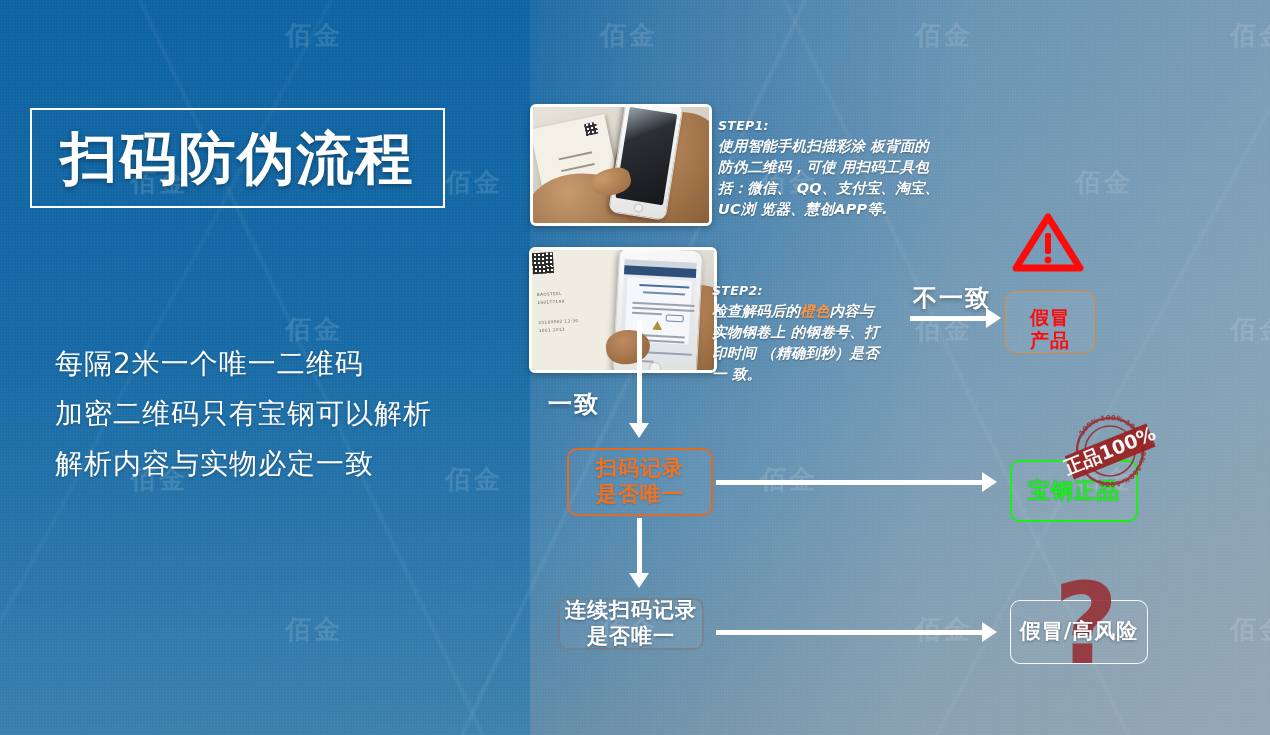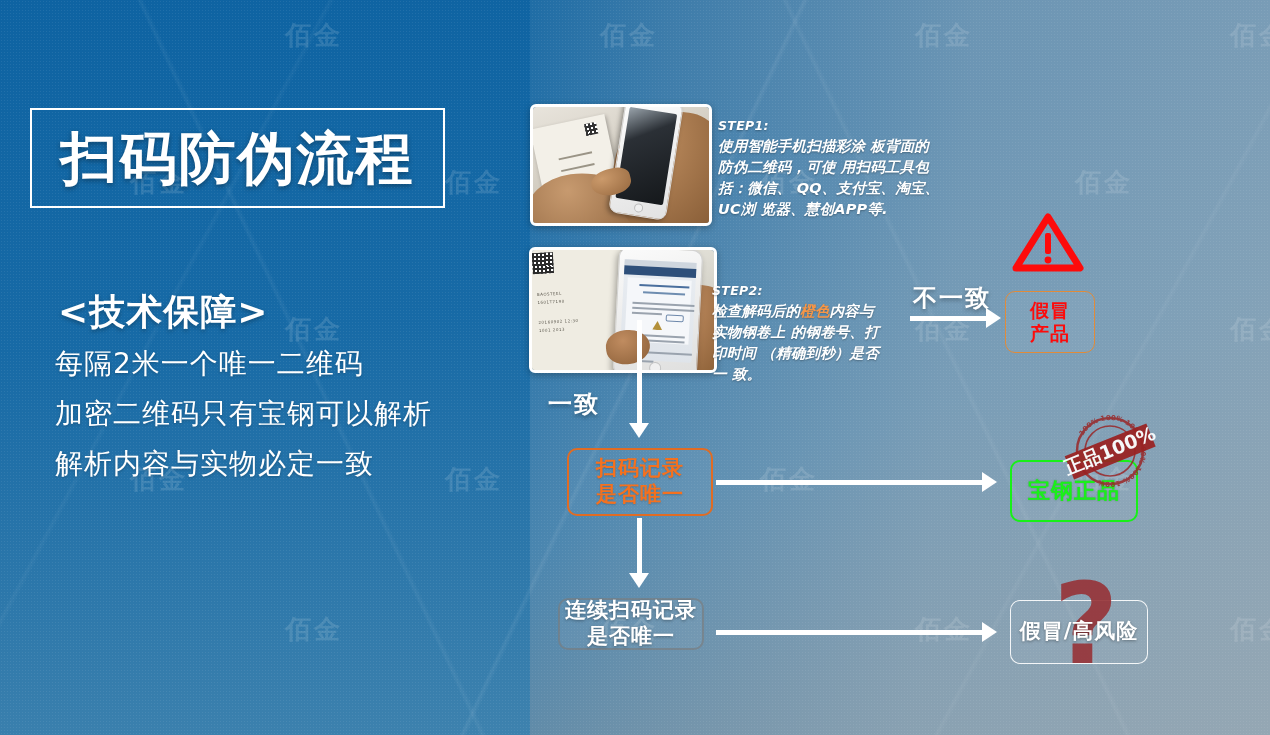--- a/index.html
+++ b/index.html
@@ -177,21 +177,21 @@
 
   #box-scan{ left:567px; top:448px; width:146px; height:68px;
     border:2px solid #e06c24; background:rgba(255,255,255,.04);justify-content:center; }
   #box-scan .ftext{ color:#f4711f; text-shadow:0 1px 2px rgba(0,0,0,.18); }
 
   #box-cont{ left:558px; top:598px; width:146px; height:52px;
     border:2px solid rgba(120,120,120,.6); background:rgba(255,255,255,.05); }
   #box-cont .ftext{ color:#ffffff; text-shadow:0 1px 3px rgba(0,0,0,.35); }
 
   #box-fake{ left:1005px; top:291px; width:90px; height:62px;
-    border:1.5px solid #e08b3a; background:rgba(255,255,255,.05); }
+    border:1.5px solid #e08b3a; background:rgba(255,255,255,.05);align-items:flex-end; }
   #box-fake .ftext{ color:#fd0b0b; font-size:19px; }
 
   #box-genuine{ left:1010px; top:460px; width:128px; height:62px;
     border:2px solid #18f018; background:rgba(255,255,255,.05); }
   #box-genuine .ftext{ color:#19f019; font-size:22px; text-shadow:0 0 2px rgba(0,90,0,.35); }
 
   #box-risk{ left:1010px; top:600px; width:138px; height:64px;
     border:1.8px solid rgba(255,255,255,.9); background:rgba(255,255,255,.04); }
   #box-risk .ftext{ color:#ffffff; font-size:21px; text-shadow:0 1px 3px rgba(0,0,0,.35);
     position:relative; z-index:3; }
@@ -255,21 +255,20 @@
     <span class="wm" style="left:285px;  top:612px;">佰金</span>
     <span class="wm" style="left:600px;  top:612px;">佰金</span>
     <span class="wm" style="left:915px;  top:612px;">佰金</span>
     <span class="wm" style="left:1230px; top:612px;">佰金</span>
   </div>
 
   <div class="title-box">
     <span class="title-text">扫码防伪流程</span>
   </div>
 
-  <div class="subtitle">&lt;技术保障&gt;</div>
 
   <div class="bullets">
     <div class="bullet">每隔2米一个唯一二维码</div>
     <div class="bullet">加密二维码只有宝钢可以解析</div>
     <div class="bullet">解析内容与实物必定一致</div>
   </div>
 
   <div class="photo" id="photo1">
     <div class="ph-inner">
       <div class="p1-bg"></div>

